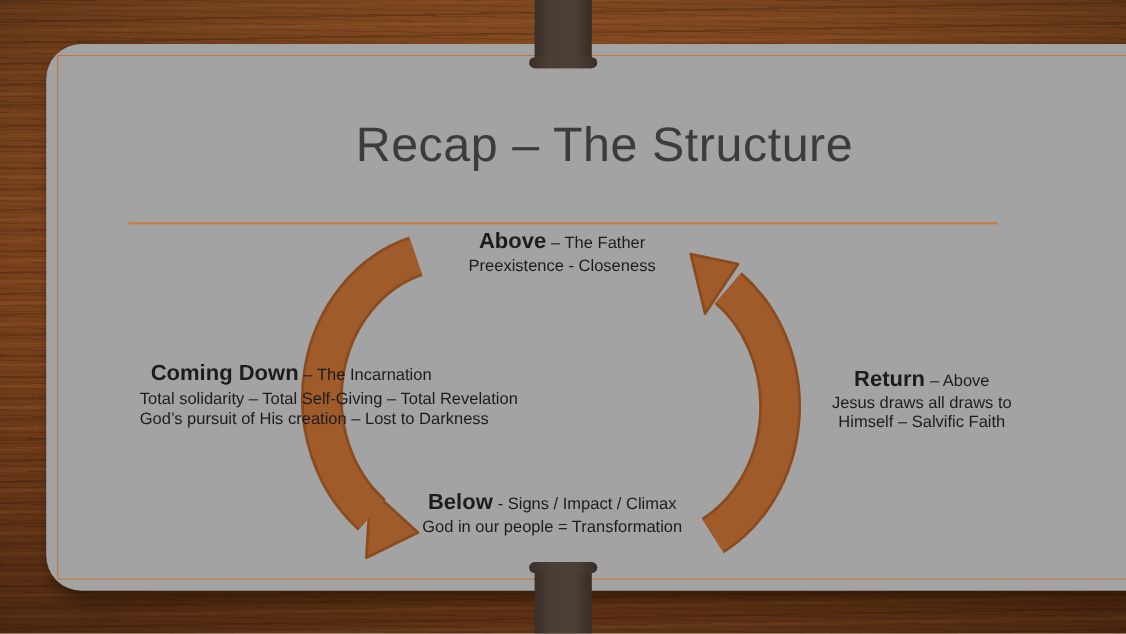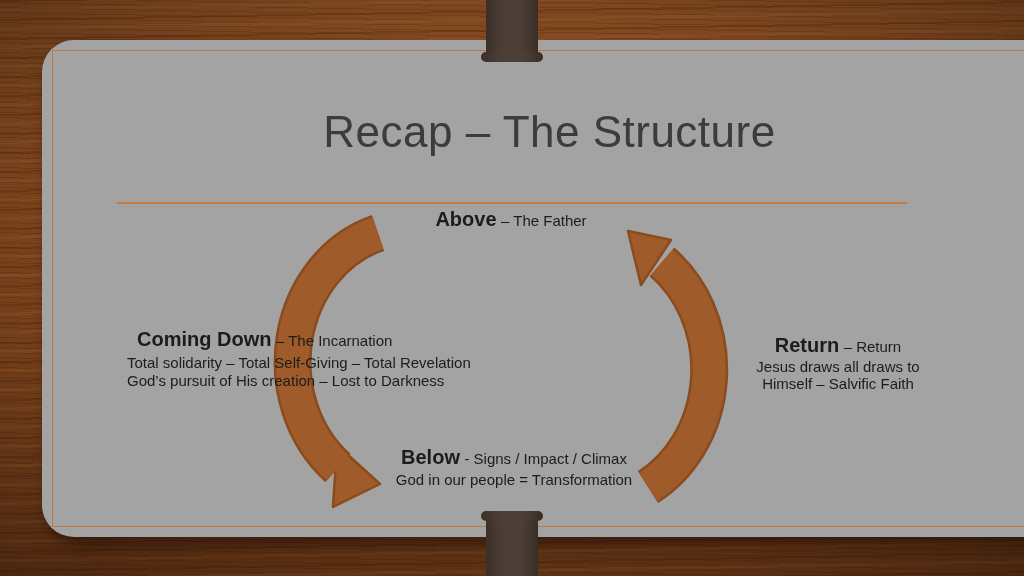--- a/index.html
+++ b/index.html
@@ -40,21 +40,21 @@
   .tier-head{font-weight:700;font-size:20px;}
   .tier-sub{font-size:15px;}
   .tier-rest{font-size:15px;line-height:19px;white-space:nowrap;}
   .tier-above{left:314px;top:168px;width:310px;}
   .tier-coming-down{left:73px;top:286px;width:420px;text-align:left;margin-left:12px;}
   .tier-coming-down .tier-line1{line-height:26px;margin-left:10px;}
   .tier-coming-down .tier-rest{line-height:18px;}
   .tier-return{left:676px;top:294px;width:240px;}
   .tier-return .tier-line1{line-height:22px;}
   .tier-return .tier-rest{line-height:17px;}
-  .tier-below{left:317px;top:406px;width:310px;}
+  .tier-below{left:305px;top:406px;width:310px;}
   .tier-below .tier-line1{line-height:22px;}
   .strap{
     position:absolute;left:486px;width:52px;
     background:linear-gradient(90deg,#3a2f29 0%,#4b3e35 30%,#4c3f36 68%,#382e27 100%);
   }
   .strap-top{top:0;height:62px;}
   .strap-bottom{top:511px;height:65px;}
   .strap-bar{
     position:absolute;left:-5px;right:-5px;height:10px;border-radius:5px;
     background:linear-gradient(90deg,#3a2f29,#4b3e35 30%,#4c3f36 68%,#382e27);
@@ -84,35 +84,36 @@
       <polygon points="628,231 671,240 641,285" fill="#9f5b2a" stroke="#8a4b1e" stroke-width="2.5" stroke-linejoin="round"></polygon>
       <path d="M 648 487 A 120 135 0 0 0 662 262" fill="none" stroke="#9f5b2a" stroke-width="33"></path>
     </g>
   </svg>
 
   <div class="tier tier-above">
     <div class="tier-line1">
       <span class="tier-head">Above</span>
       <span class="tier-sub">– The Father</span>
     </div>
+    <div class="tier-rest">Preexistence - Closeness</div>
   </div>
 
   <div class="tier tier-coming-down">
     <div class="tier-line1">
       <span class="tier-head">Coming Down</span>
       <span class="tier-sub">– The Incarnation</span>
     </div>
     <div class="tier-rest">Total solidarity – Total Self-Giving – Total Revelation</div>
     <div class="tier-rest">God’s pursuit of His creation – Lost to Darkness</div>
   </div>
 
   <div class="tier tier-return">
     <div class="tier-line1">
       <span class="tier-head">Return</span>
-      <span class="tier-sub">– Return</span>
+      <span class="tier-sub">– Above</span>
     </div>
     <div class="tier-rest">Jesus draws all draws to</div>
     <div class="tier-rest">Himself – Salvific Faith</div>
   </div>
 
   <div class="tier tier-below">
     <div class="tier-line1">
       <span class="tier-head">Below</span>
       <span class="tier-sub">-  Signs / Impact / Climax</span>
     </div>

